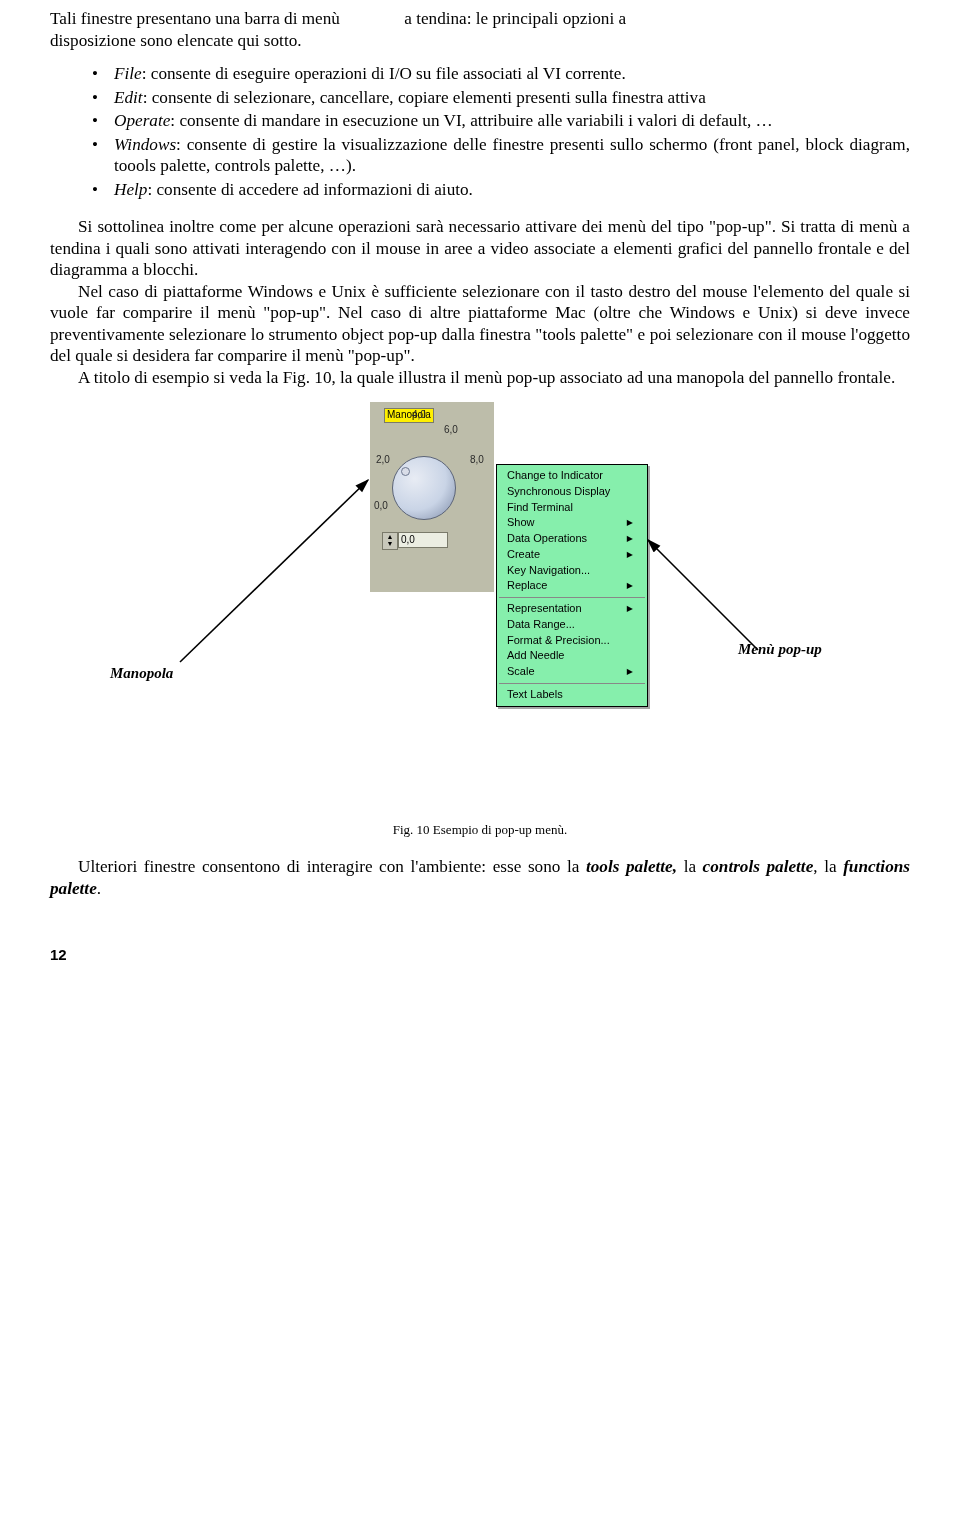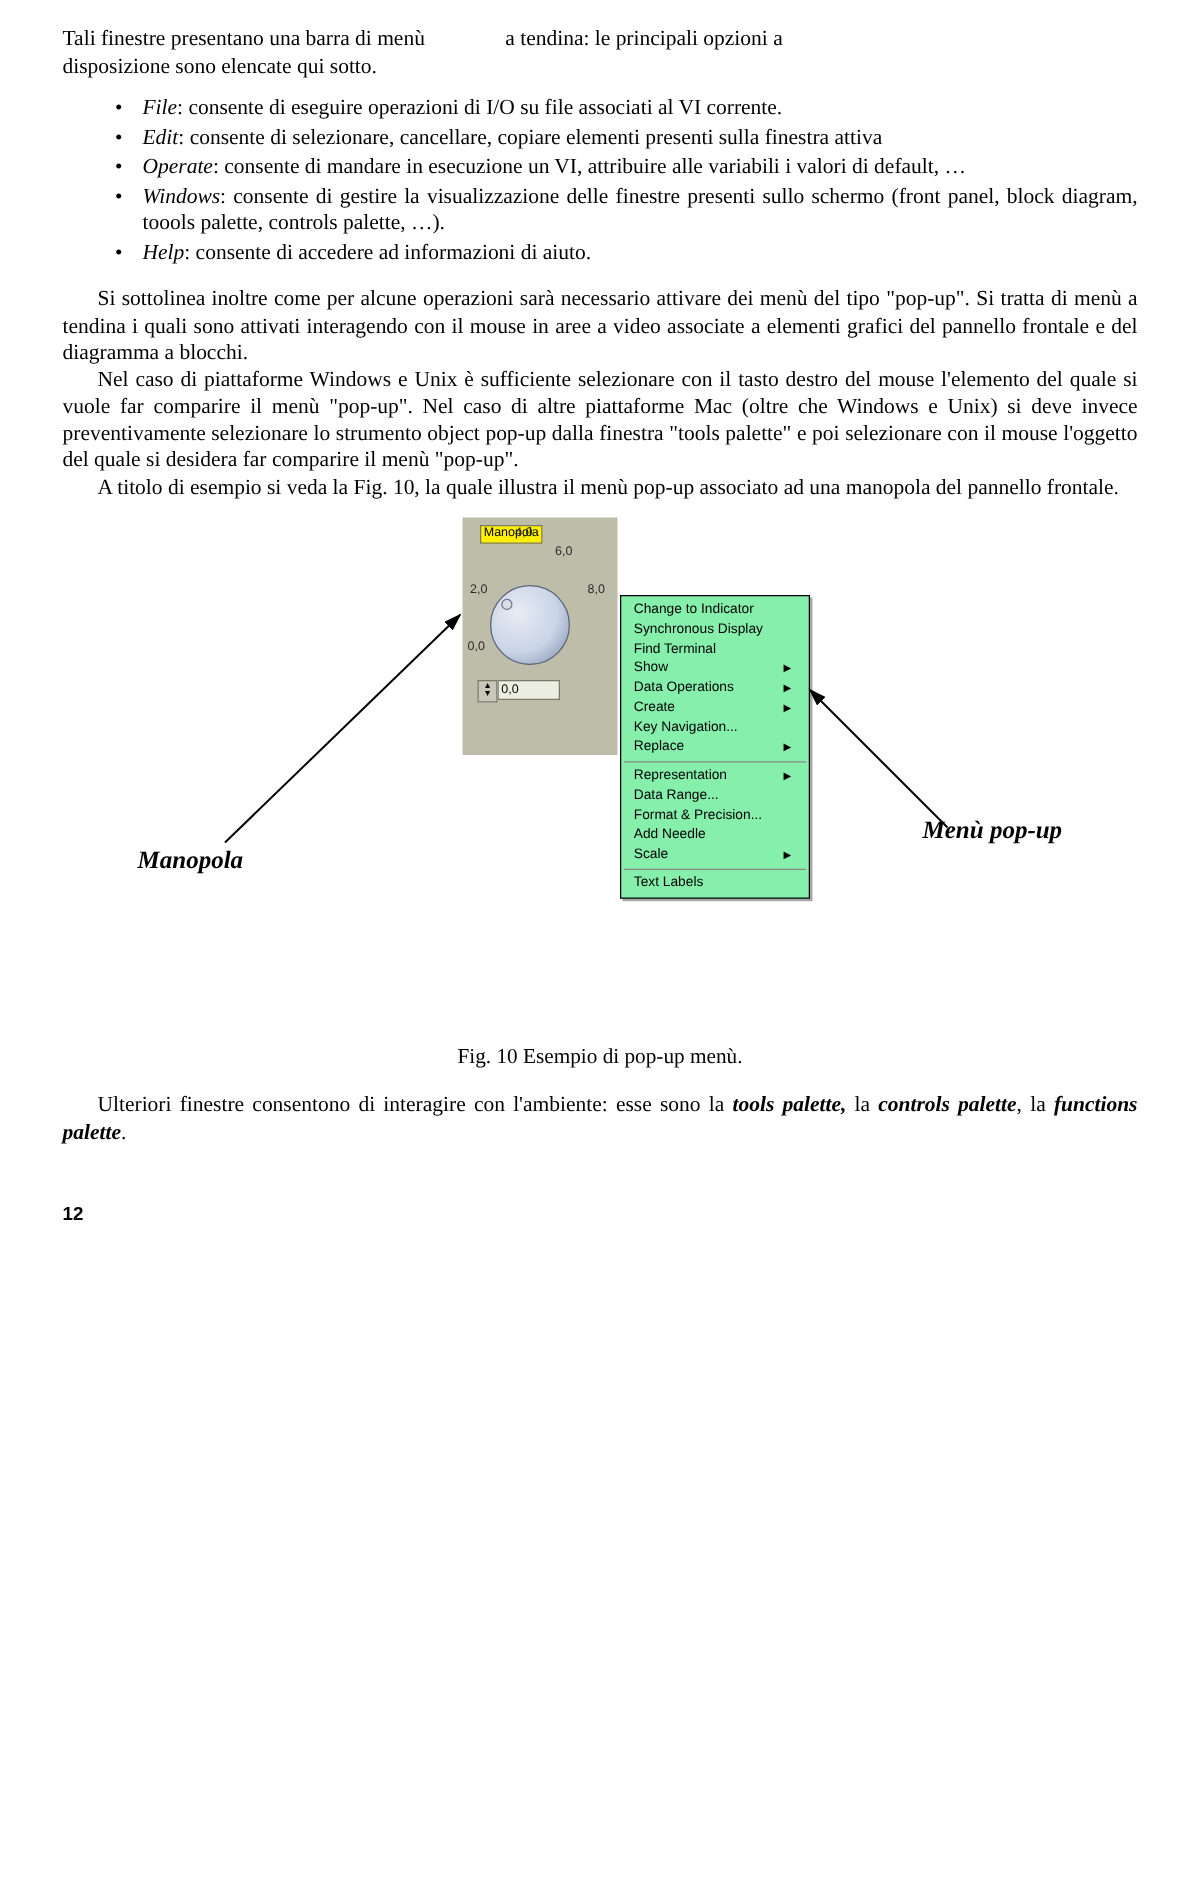--- a/index.html
+++ b/index.html
@@ -6,21 +6,21 @@
     font-family: "Times New Roman", Times, serif;
     font-size: 17.2px;
     line-height: 1.25;
     margin: 0;
     background: #fff;
     color: #000;
   }
   .page {
     width: 860px;
     margin: 0 auto;
-    padding: 20px 50px 40px 50px;
+    padding: 8px 50px 40px 50px;
     box-sizing: content-box;
   }
   .para {
     text-align: justify;
     margin: 0 0 12px 0;
   }
   .para-noindent {
     text-indent: 0;
   }
   .para-indent {
@@ -131,34 +131,34 @@
   }
   .popup .arrow {
     font-size: 8px;
     color: #000;
   }
   .callout-label {
     position: absolute;
     font-family: "Times New Roman", serif;
     font-style: italic;
     font-weight: bold;
-    font-size: 20px;
+    font-size: 15px;
   }
   .arrow-svg { position: absolute; }
   .page-num {
     text-align: left;
     font-weight: bold;
     font-size: 15px;
     margin-top: 47px;
     font-family: Liberation Sans, sans-serif;
   }
   .fig-caption {
     text-align: center;
     margin-top: 10px;
-    font-size: 17px;
+    font-size: 13px;
   } 
 </style>
 </head>
 <body>
 
 <div class="page">
 
   <p class="para para-noindent" style="text-align:justify;">
     <span>Tali finestre presentano una barra di menù </span><span style="display:inline-block; width:60px;"></span><span>a tendina: le principali opzioni a</span>
     <br>

